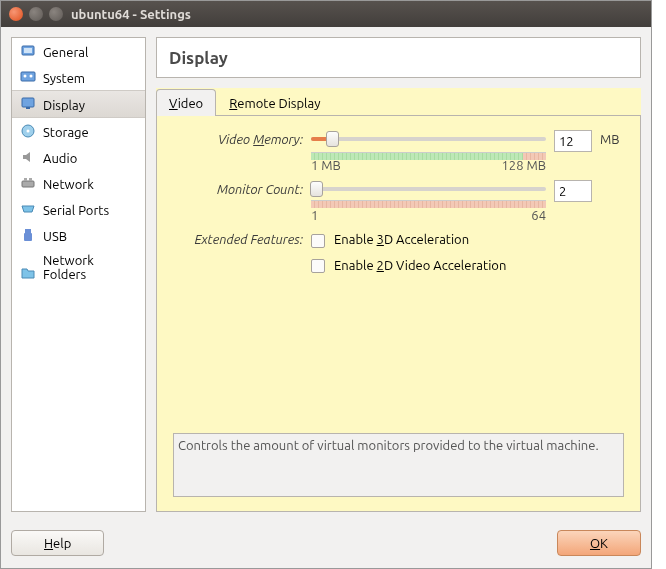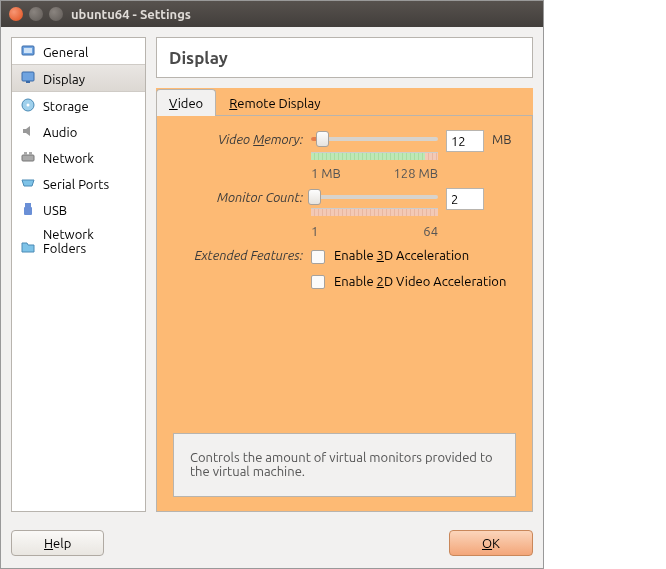--- a/index.html
+++ b/index.html
@@ -1,54 +1,54 @@
 <!DOCTYPE html>
 <html><head>
 <meta charset="utf-8">
 <style>
 * { box-sizing: border-box; font-family: "Ubuntu", "Segoe UI", sans-serif; font-size: 13px; }
 body { margin: 0; background: #fff; }
-.window { width: 544px; height: 569px; background: #f2f1f0; border: 1px solid #999; display: flex; flex-direction: column; }
+.window { width: 652px; height: 569px; background: #f2f1f0; border: 1px solid #999; display: flex; flex-direction: column; }
 .titlebar { height: 26px; background: linear-gradient(#57524e, #423e3b); display: flex; align-items: center; padding: 0 8px; gap: 8px; }
 .tb-buttons { display: flex; gap: 6px; }
 .tb-btn { width: 14px; height: 14px; border-radius: 50%; }
 .tb-close { background: radial-gradient(circle at 35% 35%, #f79674, #df4f1c); }
 .tb-min, .tb-max { background: radial-gradient(circle at 35% 35%, #8a847f, #5f5a56); }
 .titletext { color: #dfdbd7; font-weight: bold; font-size: 13px; }
 .body { flex: 1; display: flex; padding: 10px; gap: 10px; }
 .sidebar { width: 135px; background: #fff; border: 1px solid #b8b4ae; }
 .sb-item { display: flex; align-items: flex-end; gap: 7px; padding: 5px 8px; cursor: default; }
 .sb-item.selected { background: linear-gradient(#e9e6e3,#dcd8d3); border-top:1px solid #cfcbc6; border-bottom:1px solid #cfcbc6; }
 .sb-icon { width: 16px; height: 16px; display: flex; align-items: center; justify-content: center; font-size: 12px; }
 .main { flex: 1; display: flex; flex-direction: column; gap: 10px; }
 .header { background: #fff; border: 1px solid #b8b4ae; padding: 10px 12px; font-size: 17px; font-weight: bold; color: #4a4a4a; }
-.content { flex: 1; display: flex; flex-direction: column; background: #fdba74; }
+.content { flex: 1; display: flex; flex-direction: column; background: #fef9c3; }
 .tabs { display: flex; border-bottom: 1px solid #b8b4ae; }
 .tab { padding: 6px 12px; border: 1px solid transparent; border-bottom: none; position: relative; top: 1px; cursor: default; }
 .tab.active { background: #f2f1f0; border-color: #b8b4ae; border-radius: 4px 4px 0 0; }
 .tabcontent { flex:1; border: 1px solid #b8b4ae; border-top: none; padding: 14px 16px; display: flex; flex-direction: column; gap: 8px; }
 .row { display: flex; align-items: flex-start; gap: 8px; }
 .rowlabel { width: 130px; text-align: right; color: #3b3b3b; padding-top: 2px; font-style: italic; }
 .slidercol { flex: 1; display: flex; flex-direction: column; }
 .slider-track { position: relative; height: 18px; display: flex; align-items: center; }
 .track-bg { position: absolute; left:0; right:0; height:4px; background: #d7d3cd; border-radius:2px; top:7px; }
 .track-fill { position:absolute; left:0; height:4px; background:#e67e4a; border-radius:2px; top:7px; }
 .thumb { position:absolute; width:13px; height:16px; background:linear-gradient(#fdfdfd,#e6e3de); border:1px solid #a7a29c; border-radius:3px; top:1px; }
 .scale { height: 8px; margin-top: 2px; border-top:1px solid #ccc; position: relative; }
 .scale.green { background: repeating-linear-gradient(90deg,#bde8b6 0,#bde8b6 3px,#a9dca1 3px,#a9dca1 4px); }
 .scale.peach { background: repeating-linear-gradient(90deg,#f3c9b6 0,#f3c9b6 3px,#e8b7a1 3px,#e8b7a1 4px); }
 .scale.full-peach { background: repeating-linear-gradient(90deg,#f3c9b6 0,#f3c9b6 3px,#e8b7a1 3px,#e8b7a1 4px); }
 .scale-mixed { display:flex; height:8px; margin-top:2px; }
 .scale-mixed > div:first-child { flex:0 0 90%; }
 .scale-mixed > div:last-child { flex:1; }
-.minmax { display:flex; justify-content:space-between; font-size:12px; color:#555; margin-top:8px; }
+.minmax { display:flex; justify-content:space-between; font-size:12px; color:#555; margin-top:0px; }
 .valbox { width: 38px; height: 22px; border:1px solid #b8b4ae; background:#fff; text-align:left; padding:10px 4px; }
 .unit { width: 24px; color:#3b3b3b; padding-top:2px; }
 .checkbox { width:14px; height:14px; border:1px solid #a7a29c; background:#fcfbfa; border-radius:2px; display:inline-block; vertical-align:middle; margin-right:6px; }
-.helpbox { border:1px solid #b8b4ae; background:#f2f1f0; padding:16px; color:#555; min-height:64px; }
+.helpbox { border:1px solid #b8b4ae; background:#f2f1f0; padding:4px; color:#555; min-height:64px; }
 .footer { padding: 8px 10px 12px; display:flex; gap:10px; }
 .footer .spacer { flex:1; }
 .btn { border:1px solid #b0aaa3; background:linear-gradient(#faf9f7,#e9e6e1); padding:5px 32px; border-radius:4px; cursor:default; }
 .btn.primary { background:linear-gradient(#fbd5bb,#f3a679); border-color:#c9875a; }
 .btn .ul { text-decoration: underline; }
 .ulchar { text-decoration: underline; }
 </style>
 </head>
 <body>
 
@@ -65,20 +65,30 @@
   <div class="body">
     <div class="sidebar" id="sidebar">
         <div class="sb-item">
           <span class="sb-icon">
             <svg width="16" height="16">
               <rect x="2" y="3" width="12" height="9" rx="1" fill="#6fa3e0" stroke="#3a6aa8"></rect>
               <rect x="4" y="5" width="8" height="5" fill="#cfe3f7"></rect>
             </svg>
           </span>
           <span>General</span>
+        </div>
+        <div class="sb-item">
+          <span class="sb-icon">
+            <svg width="16" height="16">
+              <rect x="1" y="3" width="14" height="9" rx="1" fill="#6fa3e0" stroke="#3a6aa8"></rect>
+              <circle cx="5" cy="7" r="1.5" fill="#fff"></circle>
+              <circle cx="11" cy="7" r="1.5" fill="#fff"></circle>
+            </svg>
+          </span>
+          <span>System</span>
         </div>
         <div class="sb-item selected">
           <span class="sb-icon">
             <svg width="16" height="16">
               <rect x="2" y="2" width="12" height="9" rx="1" fill="#6fa3e0" stroke="#3a6aa8"></rect>
               <rect x="6" y="11" width="4" height="2" fill="#3a6aa8"></rect>
             </svg>
           </span>
           <span>Display</span>
         </div>

